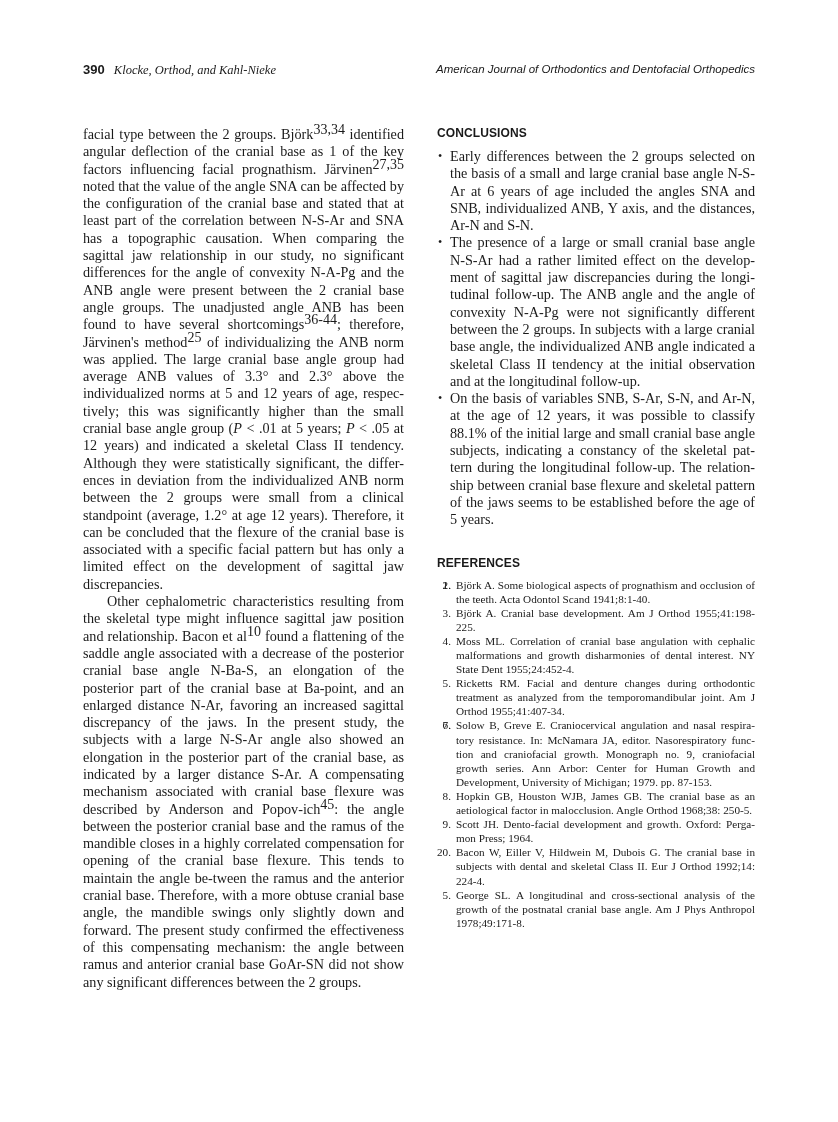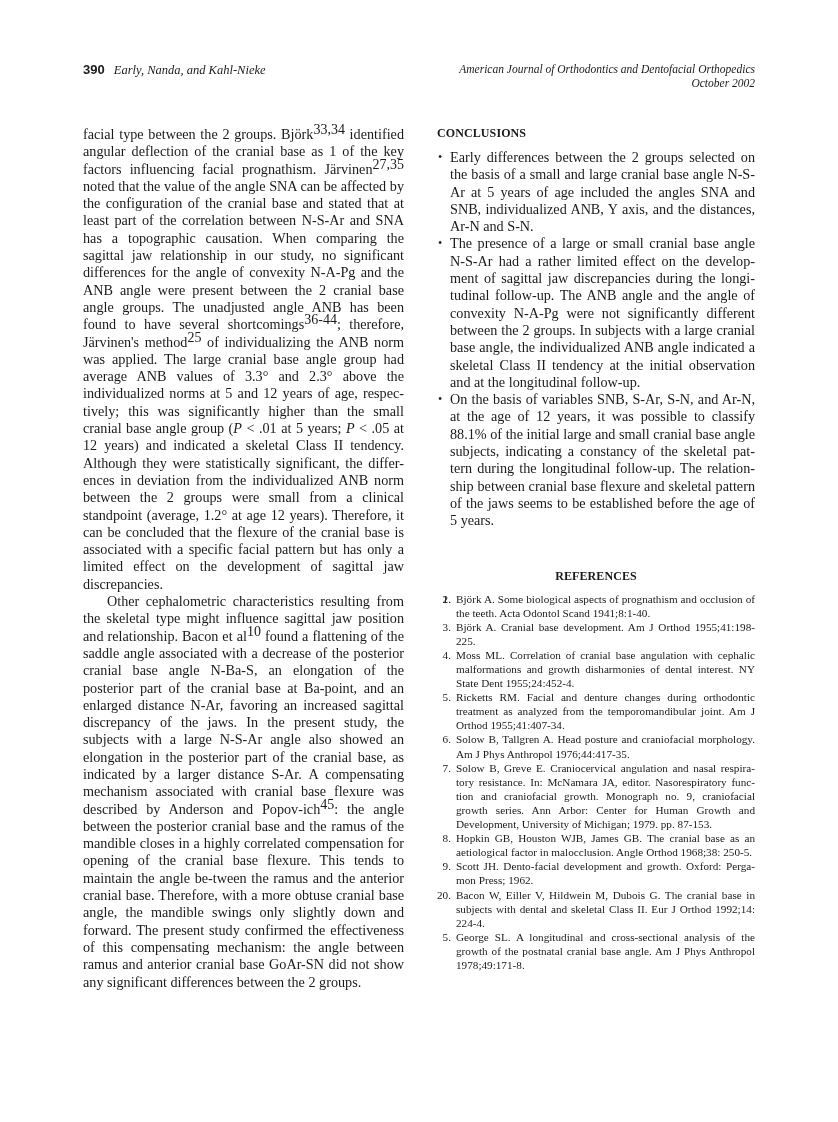--- a/index.html
+++ b/index.html
@@ -1,67 +1,66 @@
 <!DOCTYPE html>
 <html><head>
 <meta charset="utf-8">
 <style>
   html, body { margin: 0; padding: 0; background: #ffffff; }
   body { width: 838px; height: 1122px; position: relative; overflow: hidden; color: #1a1a1a; }
   .header-left { position: absolute; left: 83px; top: 62px; font-family: "Liberation Serif", serif; font-size: 12.5px; }
   .page-num { font-family: "Liberation Sans", sans-serif; font-weight: bold; font-size: 13px; margin-right: 6px; }
   .authors { font-style: italic; }
-  .header-right { position: absolute; right: 83px; top: 62px; font-family: Liberation Serif, serif; font-style: italic; font-size: 11.5px; text-align: right; line-height: 14px; }
+  .header-right { position: absolute; right: 83px; top: 62px; font-family: Liberation Sans, sans-serif; font-style: italic; font-size: 11.5px; text-align: right; line-height: 14px; }
   .col { position: absolute; top: 126px; font-family: "Liberation Serif", serif; }
   .col-left { left: 83px; width: 321px; }
   .col-right { left: 437px; width: 318px; }
   .body-p { margin: 0; font-size: 14.2px; line-height: 17.3px; text-align: justify; hyphens: manual; }
   .indent { text-indent: 24px; }
   sup { font-size: 14px; line-height: 0; vertical-align: 5px; }
-  .section-h { font-family: Liberation Serif, serif; font-weight: bold; font-size: 12px; margin: 0 0 8px 0; letter-spacing: 0.1px; }
+  .section-h { font-family: Liberation Sans, sans-serif; font-weight: bold; font-size: 12px; margin: 0 0 8px 0; letter-spacing: 0.1px; }
   ul.concl { margin: 0; padding: 0; list-style: none; }
   ul.concl li { position: relative; padding-left: 13px; font-size: 14.2px; line-height: 17.3px; text-align: justify; }
   .bullet { position: absolute; left: 1px; top: 0; font-size: 12px; }
-  .refs-h { margin-top: 39px; text-align: center; }
+  .refs-h { margin-top: 27px; }
   ol.refs { margin: 0; padding: 0; list-style: none; }
   ol.refs li { position: relative; padding-left: 19px; font-size: 11.2px; line-height: 14.1px; text-align: justify; }
   .ref-num { position: absolute; left: 0; width: 14px; text-align: right; }
 </style>
 </head>
 <body>
 
 <div class="header-left">
   <span class="page-num">390</span>
-  <span class="authors">Early, Nanda, and Kahl-Nieke</span>
+  <span class="authors">Klocke, Orthod, and Kahl-Nieke</span>
 </div>
 <div class="header-right">
   <div>American Journal of Orthodontics and Dentofacial Orthopedics</div>
-  <div>October 2002</div>
 </div>
 
 <div class="col col-left">
   <p class="body-p"><span>facial type between the 2 groups. Björk</span><sup>33,34</sup><span> identified angular deflection of the cranial base as 1 of the key factors influencing facial prognathism. Järvinen</span><sup>27,35</sup><span> noted that the value of the angle SNA can be affected by the configuration of the cranial base and stated that at least part of the correlation between N-S-Ar and SNA has a topographic causation. When comparing the sagittal jaw relationship in our study, no significant differences for the angle of convexity N-A-Pg and the ANB angle were present between the 2 cranial base angle groups. The unadjusted angle ANB has been found to have several shortcomings</span><sup>36-44</sup><span>; therefore, Järvinen's method</span><sup>25</sup><span> of individualizing the ANB norm was applied. The large cranial base angle group had average ANB values of 3.3° and 2.3° above the individualized norms at 5 and 12 years of age, respec-tively; this was significantly higher than the small cranial base angle group (</span><i>P</i><span> &lt; .01 at 5 years; </span><i>P</i><span> &lt; .05 at 12 years) and indicated a skeletal Class II tendency. Although they were statistically significant, the differ-ences in deviation from the individualized ANB norm between the 2 groups were small from a clinical standpoint (average, 1.2° at age 12 years). Therefore, it can be concluded that the flexure of the cranial base is associated with a specific facial pattern but has only a limited effect on the development of sagittal jaw discrepancies.</span></p>
   <p class="body-p indent"><span>Other cephalometric characteristics resulting from the skeletal type might influence sagittal jaw position and relationship. Bacon et al</span><sup>10</sup><span> found a flattening of the saddle angle associated with a decrease of the posterior cranial base angle N-Ba-S, an elongation of the posterior part of the cranial base at Ba-point, and an enlarged distance N-Ar, favoring an increased sagittal discrepancy of the jaws. In the present study, the subjects with a large N-S-Ar angle also showed an elongation in the posterior part of the cranial base, as indicated by a larger distance S-Ar. A compensating mechanism associated with cranial base flexure was described by Anderson and Popov-ich</span><sup>45</sup><span>: the angle between the posterior cranial base and the ramus of the mandible closes in a highly correlated compensation for opening of the cranial base flexure. This tends to maintain the angle be-tween the ramus and the anterior cranial base. Therefore, with a more obtuse cranial base angle, the mandible swings only slightly down and forward. The present study confirmed the effectiveness of this compensating mechanism: the angle between ramus and anterior cranial base GoAr-SN did not show any significant differences between the 2 groups.</span></p>
 </div>
 
 <div class="col col-right">
   <h2 class="section-h">CONCLUSIONS</h2>
   <ul class="concl">
-    <li><span class="bullet">•</span><span>Early differences between the 2 groups selected on the basis of a small and large cranial base angle N-S-Ar at 5 years of age included the angles SNA and SNB, individualized ANB, Y axis, and the distances, Ar-N and S-N.</span></li>
+    <li><span class="bullet">•</span><span>Early differences between the 2 groups selected on the basis of a small and large cranial base angle N-S-Ar at 6 years of age included the angles SNA and SNB, individualized ANB, Y axis, and the distances, Ar-N and S-N.</span></li>
     <li><span class="bullet">•</span><span>The presence of a large or small cranial base angle N-S-Ar had a rather limited effect on the develop-ment of sagittal jaw discrepancies during the longi-tudinal follow-up. The ANB angle and the angle of convexity N-A-Pg were not significantly different between the 2 groups. In subjects with a large cranial base angle, the individualized ANB angle indicated a skeletal Class II tendency at the initial observation and at the longitudinal follow-up.</span></li>
     <li><span class="bullet">•</span><span>On the basis of variables SNB, S-Ar, S-N, and Ar-N, at the age of 12 years, it was possible to classify 88.1% of the initial large and small cranial base angle subjects, indicating a constancy of the skeletal pat-tern during the longitudinal follow-up. The relation-ship between cranial base flexure and skeletal pattern of the jaws seems to be established before the age of 5 years.</span></li>
   </ul>
 
   <h2 class="section-h refs-h">REFERENCES</h2>
   <ol class="refs">
     <li><span class="ref-num">1.</span></li>
     <li><span class="ref-num">2.</span><span>Björk A. Some biological aspects of prognathism and occlusion of the teeth. Acta Odontol Scand 1941;8:1-40.</span></li>
     <li><span class="ref-num">3.</span><span>Björk A. Cranial base development. Am J Orthod 1955;41:198-225.</span></li>
     <li><span class="ref-num">4.</span><span>Moss ML. Correlation of cranial base angulation with cephalic malformations and growth disharmonies of dental interest. NY State Dent 1955;24:452-4.</span></li>
     <li><span class="ref-num">5.</span><span>Ricketts RM. Facial and denture changes during orthodontic treatment as analyzed from the temporomandibular joint. Am J Orthod 1955;41:407-34.</span></li>
-    <li><span class="ref-num">6.</span><span>Solow B, Tallgren A. Head posture and craniofacial morphology. Am J Phys Anthropol 1976;44:417-35.</span></li>
+    <li><span class="ref-num">6.</span></li>
     <li><span class="ref-num">7.</span><span>Solow B, Greve E. Craniocervical angulation and nasal respira-tory resistance. In: McNamara JA, editor. Nasorespiratory func-tion and craniofacial growth. Monograph no. 9, craniofacial growth series. Ann Arbor: Center for Human Growth and Development, University of Michigan; 1979. pp. 87-153.</span></li>
     <li><span class="ref-num">8.</span><span>Hopkin GB, Houston WJB, James GB. The cranial base as an aetiological factor in malocclusion. Angle Orthod 1968;38: 250-5.</span></li>
-    <li><span class="ref-num">9.</span><span>Scott JH. Dento-facial development and growth. Oxford: Perga-mon Press; 1962.</span></li>
+    <li><span class="ref-num">9.</span><span>Scott JH. Dento-facial development and growth. Oxford: Perga-mon Press; 1964.</span></li>
     <li><span class="ref-num">20.</span><span>Bacon W, Eiller V, Hildwein M, Dubois G. The cranial base in subjects with dental and skeletal Class II. Eur J Orthod 1992;14: 224-4.</span></li>
     <li><span class="ref-num">5.</span><span>George SL. A longitudinal and cross-sectional analysis of the growth of the postnatal cranial base angle. Am J Phys Anthropol 1978;49:171-8.</span></li>
   </ol>
 </div>
 
 </body></html>

